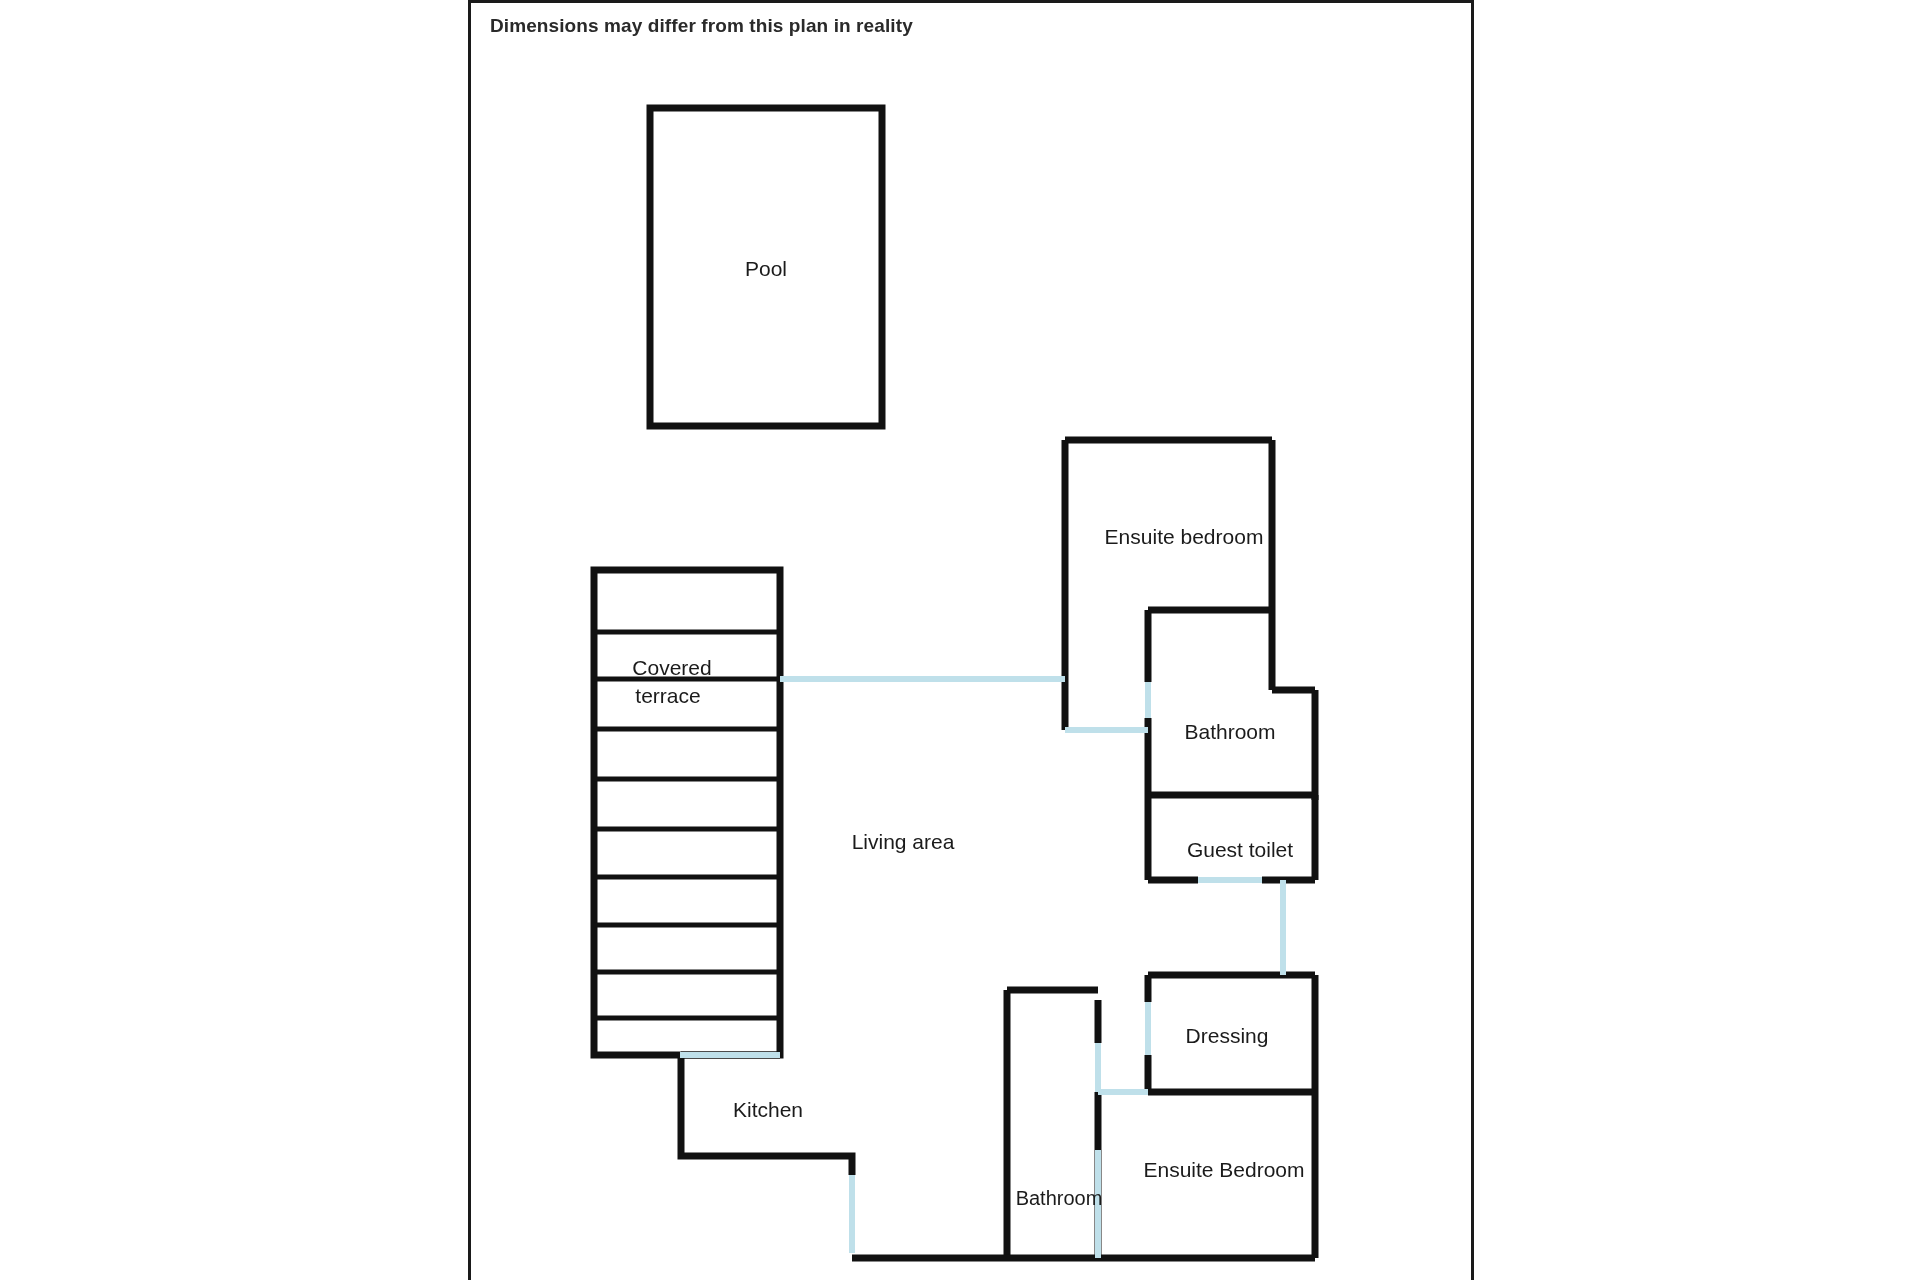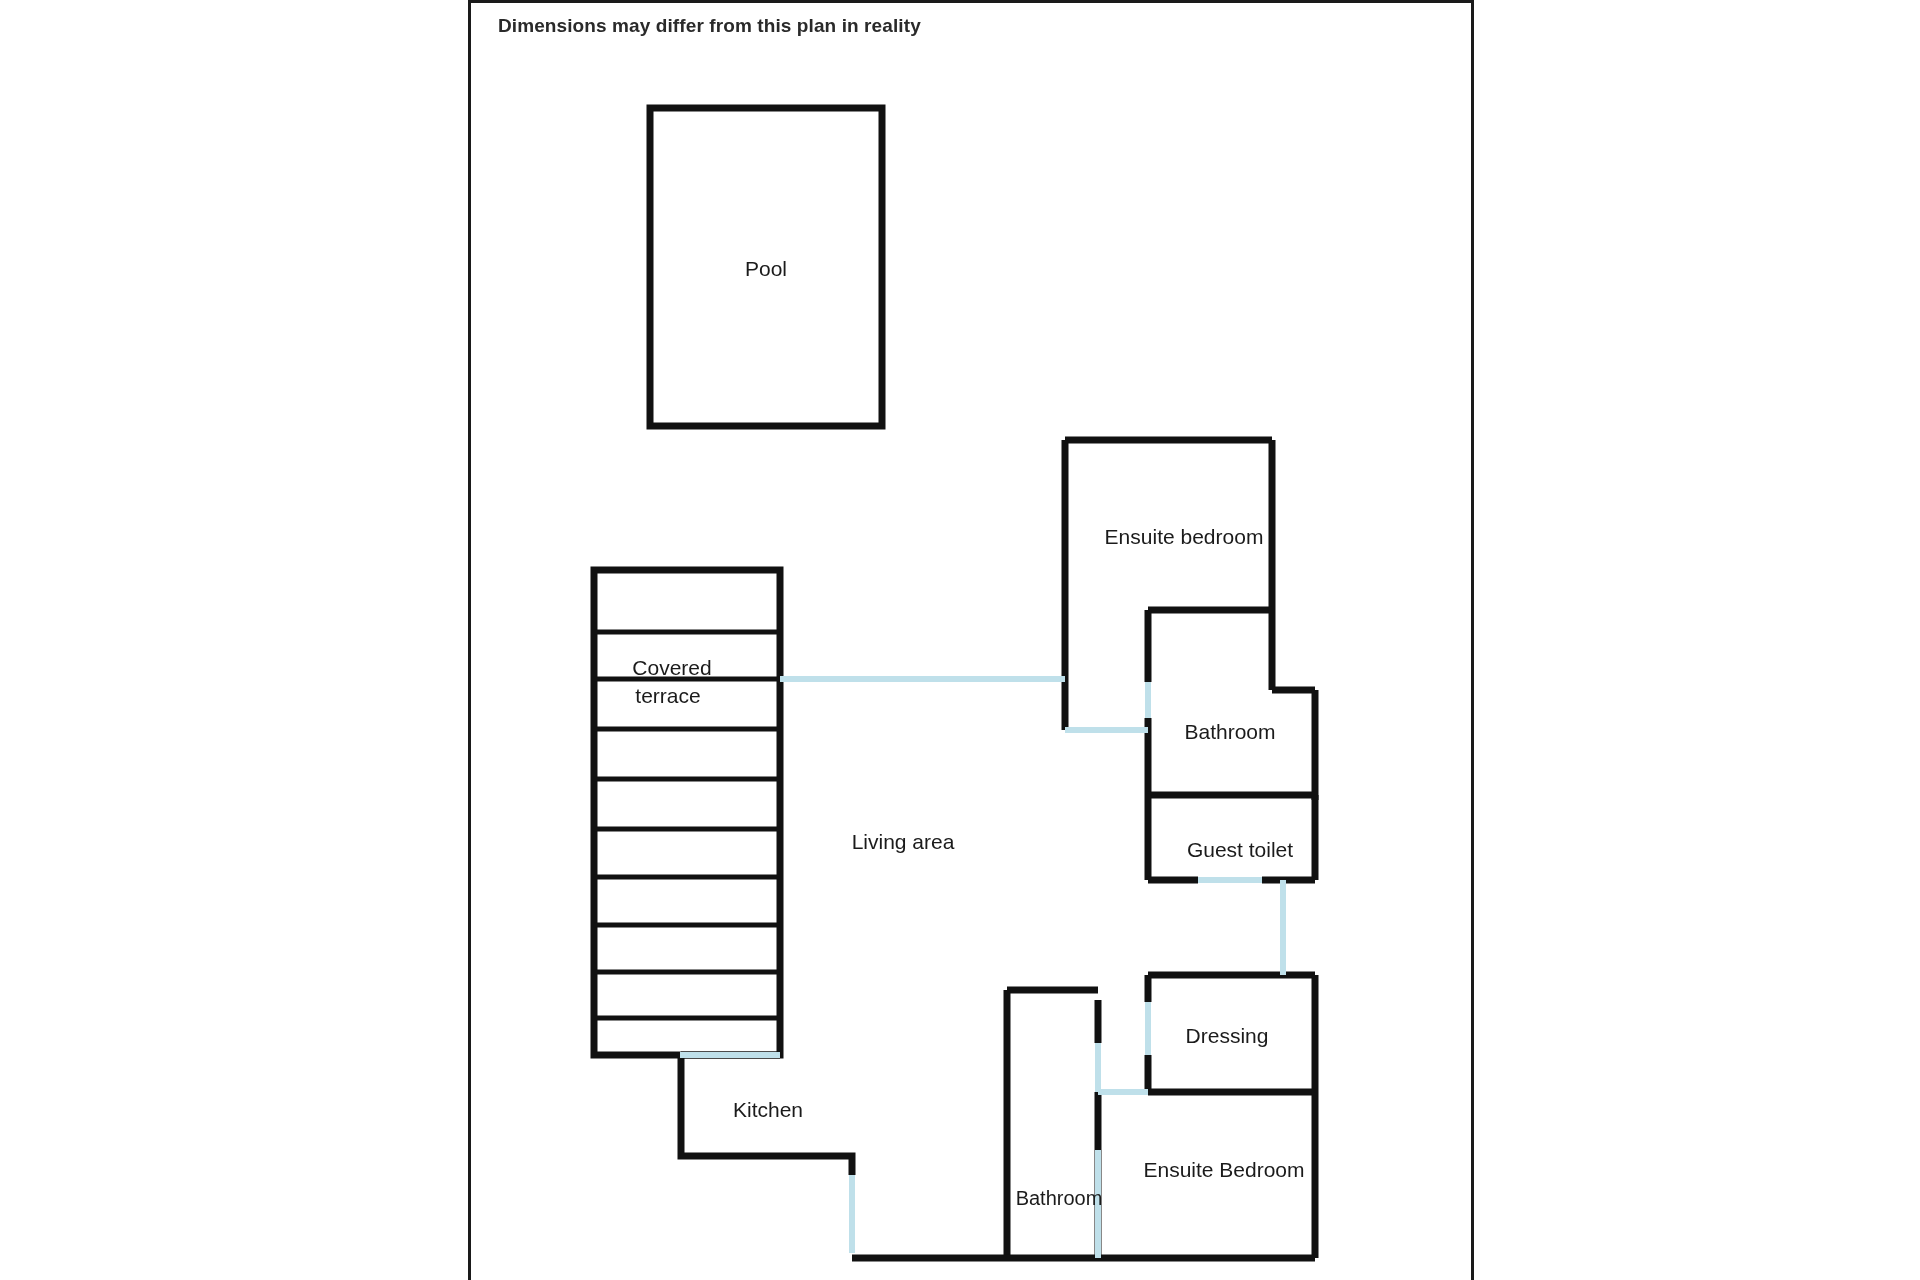--- a/index.html
+++ b/index.html
@@ -32,21 +32,20 @@
   }
   .note {
     position: absolute;
     left: 490px;
     top: 15px;
     font-size: 19px;
     font-weight: bold;
     color: #2a2a2a;
     letter-spacing: 0.1px;
     white-space: nowrap;
-    margin-left: 8px;
   }
   svg.plan-svg {
     position: absolute;
     left: 0;
     top: 0;
     width: 1920px;
     height: 1280px;
   }
   .wall {
     stroke: #111111;

